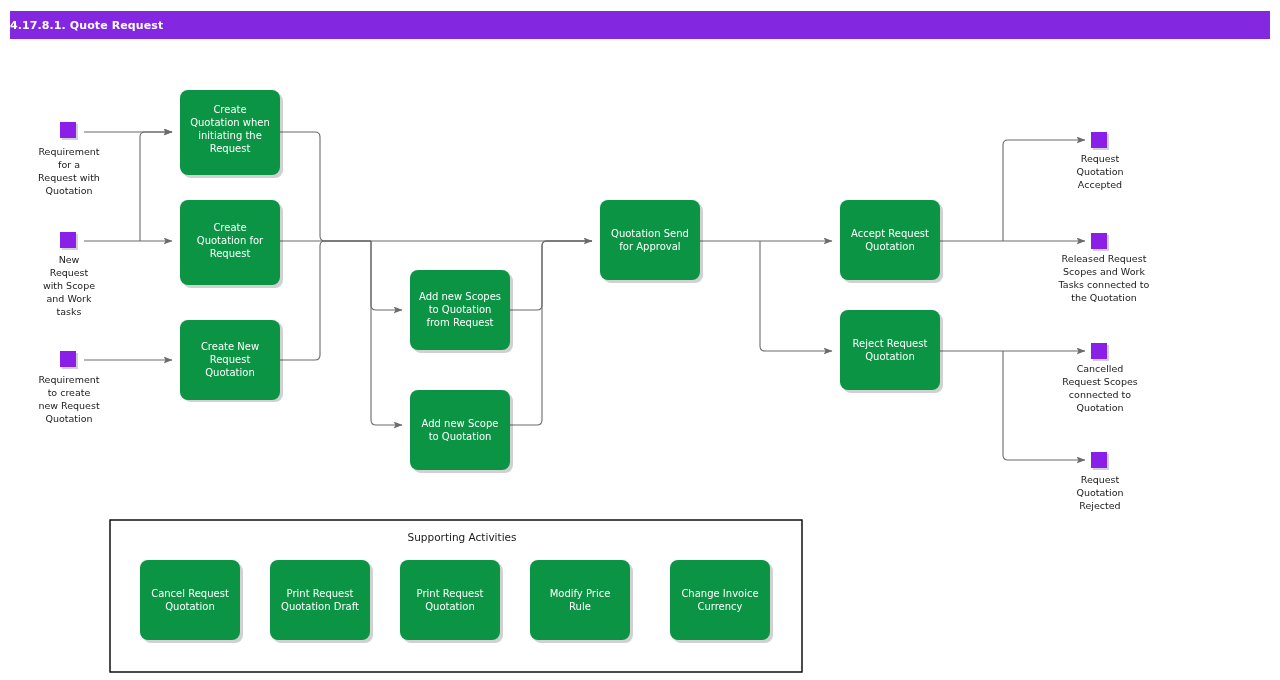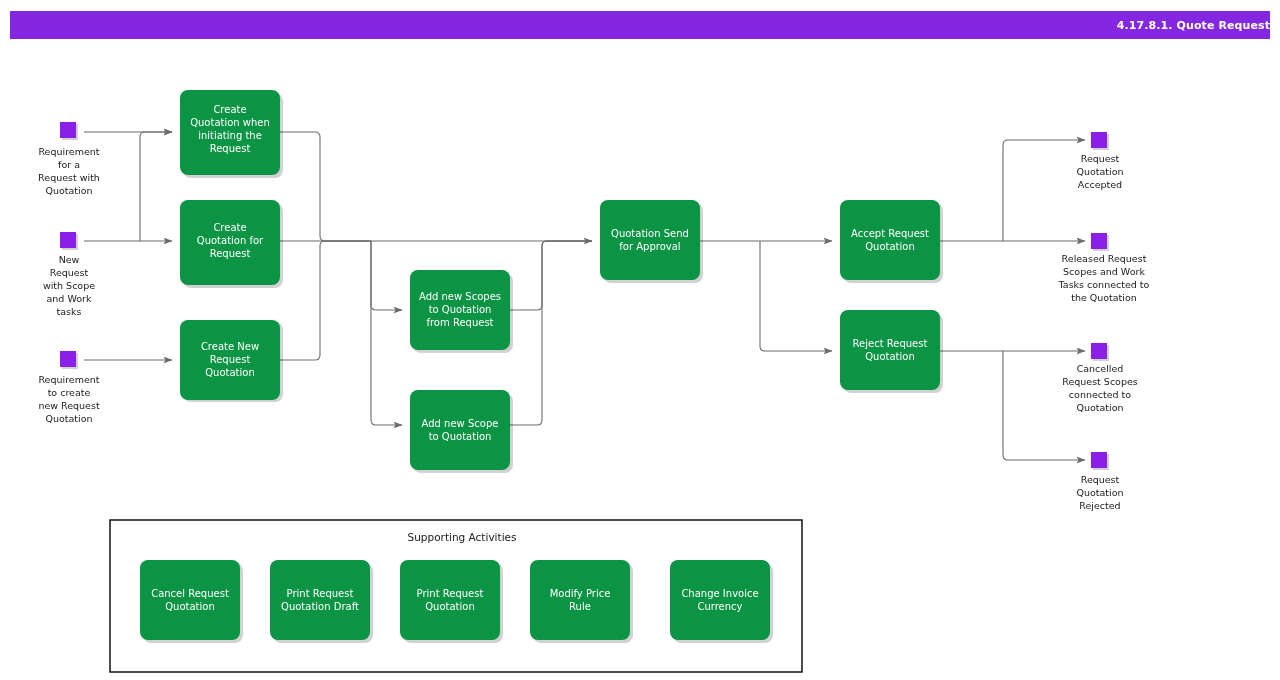--- a/index.html
+++ b/index.html
@@ -16,21 +16,21 @@
   }
   #header-bar {
     position: absolute;
     left: 10px;
     top: 11px;
     width: 1260px;
     height: 28px;
     background: #8327e0;
     display: flex;
     align-items: center;
-    justify-content: flex-end;
+    justify-content: flex-start;
   }
   #header-bar .title {
     color: #ffffff;
     font-size: 11px;
     font-weight: bold;
     font-family: "DejaVu Sans", sans-serif;
     letter-spacing: 0.1px;
   }
   svg#flow {
     position: absolute;

